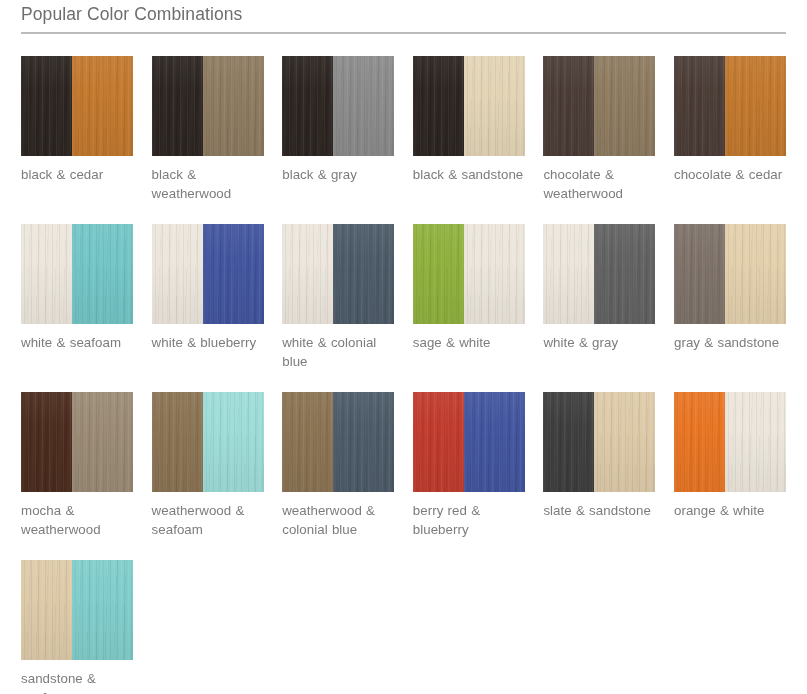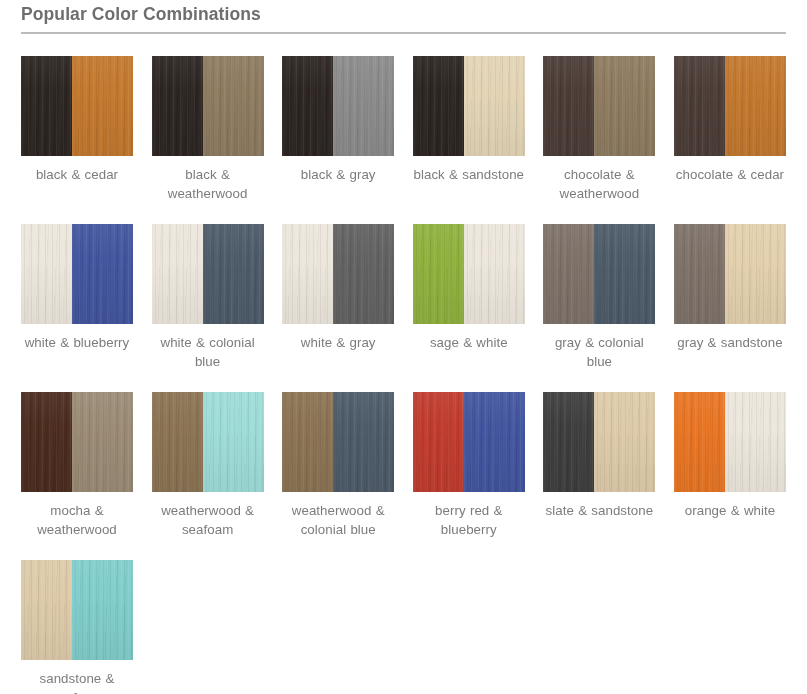--- a/index.html
+++ b/index.html
@@ -21,21 +21,21 @@
     height: 694px;
   }
 
   
   .header {
     padding: 0 21px;
     margin-top: 2px;
   }
   .page-title {
     font-size: 17.5px;
-    font-weight: 700;
+    font-weight: 400;
     color: #6e6e6e;
     letter-spacing: 0.1px;
     margin: 0;
     padding: 0 0 6px 0;
     line-height: 24px;
     white-space: nowrap;
   }
   .title-rule {
     height: 2px;
     background: #bcbcbc;
@@ -100,21 +100,20 @@
         rgba(0,0,0,0.05) 100%);
     pointer-events: none;
     mix-blend-mode: normal;
   }
 
   .combo-label {
     margin-top: 9px;
     font-size: 13.3px;
     line-height: 19px;
     color: #7c7c7c;
-    text-align: center;
     letter-spacing: 0.05px;
     word-spacing: 0.5px;
   }
 </style>
 </head>
 <body>
 
 <div id="page">
 
   <div class="header">
@@ -161,51 +160,51 @@
       <div class="combo-cell">
         <div class="swatch">
           <div class="swatch-half left" style="background: rgb(74, 59, 53);"></div>
           <div class="swatch-half right" style="background: rgb(194, 119, 44);"></div>
         </div>
         <div class="combo-label">chocolate &amp; cedar</div>
       </div>
       <div class="combo-cell">
         <div class="swatch">
           <div class="swatch-half left" style="background: rgb(236, 230, 220);"></div>
+          <div class="swatch-half right" style="background: rgb(114, 197, 198);"></div>
+        </div>
+        <div class="combo-label">white &amp; seafoam</div>
+      </div>
+      <div class="combo-cell">
+        <div class="swatch">
+          <div class="swatch-half left" style="background: rgb(236, 230, 220);"></div>
           <div class="swatch-half right" style="background: rgb(65, 84, 158);"></div>
         </div>
         <div class="combo-label">white &amp; blueberry</div>
       </div>
       <div class="combo-cell">
         <div class="swatch">
           <div class="swatch-half left" style="background: rgb(236, 230, 220);"></div>
           <div class="swatch-half right" style="background: rgb(76, 90, 104);"></div>
         </div>
         <div class="combo-label">white &amp; colonial blue</div>
-      </div>
-      <div class="combo-cell">
-        <div class="swatch">
-          <div class="swatch-half left" style="background: rgb(236, 230, 220);"></div>
-          <div class="swatch-half right" style="background: rgb(97, 97, 97);"></div>
-        </div>
-        <div class="combo-label">white &amp; gray</div>
       </div>
       <div class="combo-cell">
         <div class="swatch">
           <div class="swatch-half left" style="background: rgb(143, 176, 60);"></div>
           <div class="swatch-half right" style="background: rgb(236, 230, 220);"></div>
         </div>
         <div class="combo-label">sage &amp; white</div>
       </div>
       <div class="combo-cell">
         <div class="swatch">
-          <div class="swatch-half left" style="background: rgb(125, 113, 104);"></div>
-          <div class="swatch-half right" style="background: rgb(76, 90, 104);"></div>
-        </div>
-        <div class="combo-label">gray &amp; colonial blue</div>
+          <div class="swatch-half left" style="background: rgb(236, 230, 220);"></div>
+          <div class="swatch-half right" style="background: rgb(97, 97, 97);"></div>
+        </div>
+        <div class="combo-label">white &amp; gray</div>
       </div>
       <div class="combo-cell">
         <div class="swatch">
           <div class="swatch-half left" style="background: rgb(125, 113, 104);"></div>
           <div class="swatch-half right" style="background: rgb(227, 208, 172);"></div>
         </div>
         <div class="combo-label">gray &amp; sandstone</div>
       </div>
       <div class="combo-cell">
         <div class="swatch">

